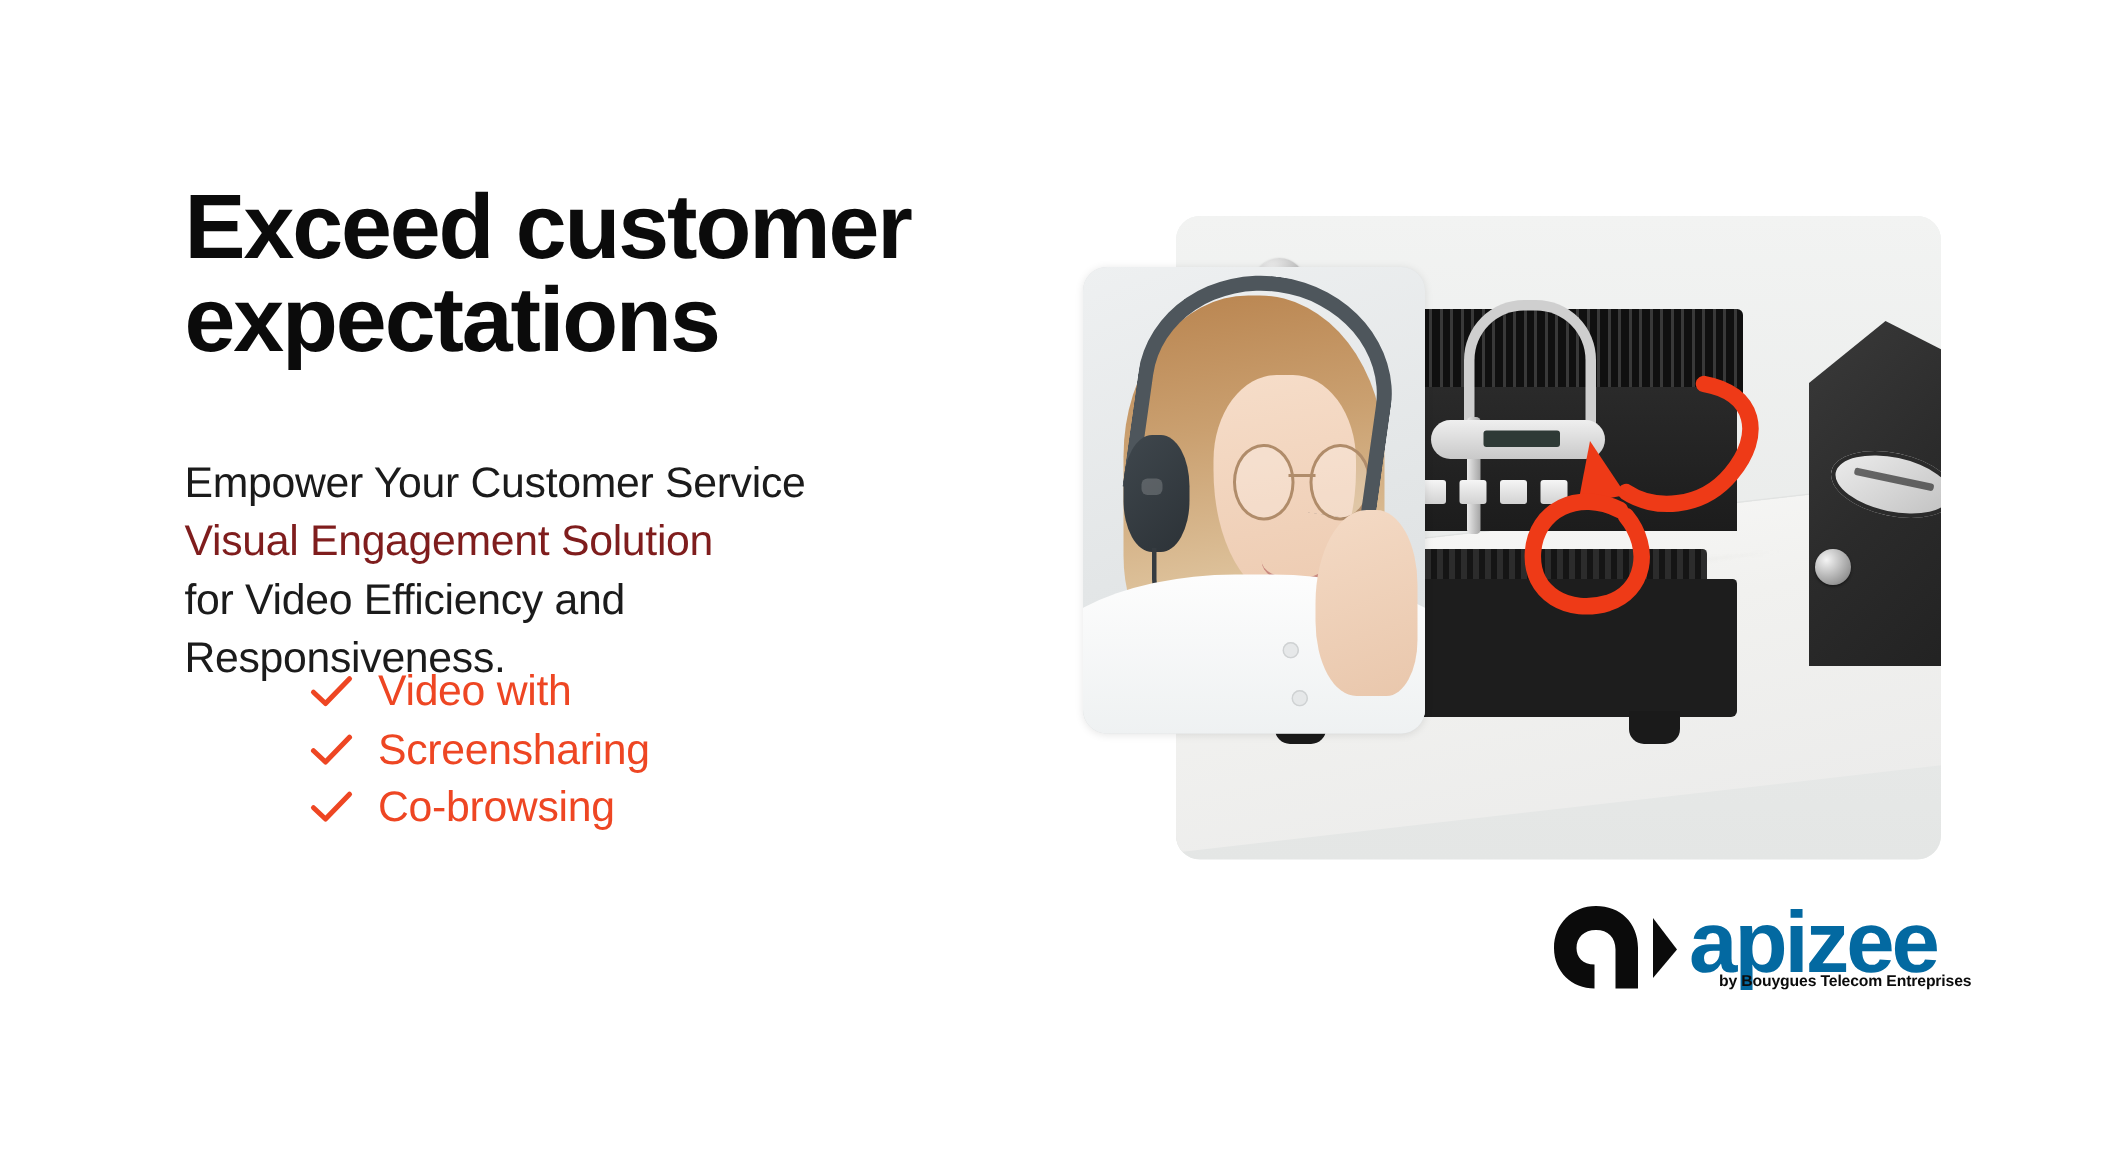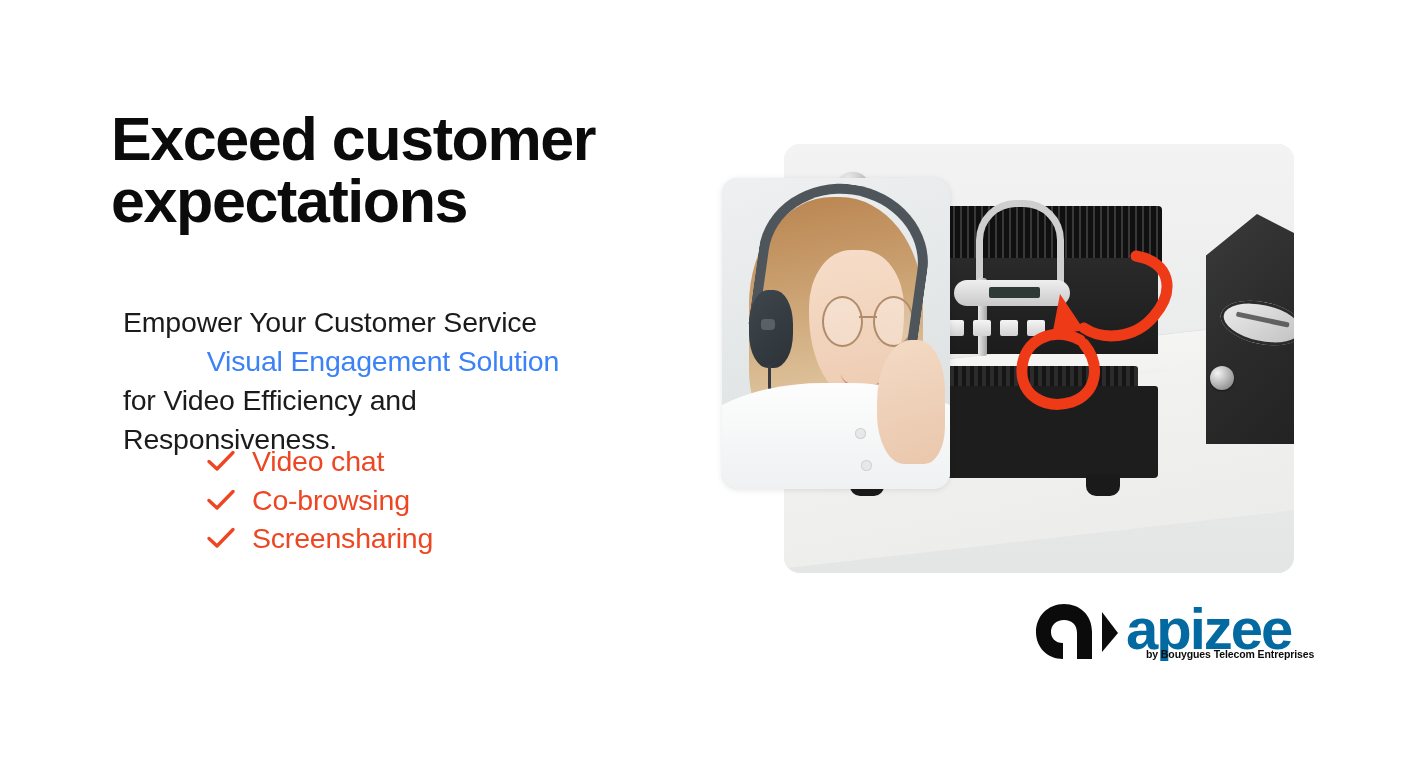--- a/index.html
+++ b/index.html
@@ -28,37 +28,37 @@
     top: 104px;
     width: 560px;
   }
 
   .headline {
     font-size: 61px;
     line-height: 62px;
     font-weight: 700;
     letter-spacing: -1.4px;
     color: #0b0b0b;
-    margin: 4px;
+    margin: 16px;
     white-space: pre-line;
   }
 
   .body-copy {
     margin: 16px;
     position: absolute;
     top: 183px;
     left: 0;
     width: 520px;
     font-size: 28.5px;
     line-height: 39px;
     color: #1b1b1b;
     letter-spacing: -0.2px;
   }
   .body-copy .line { display: block; }
-  .body-copy .accent { color: #3b82f6; text-align: center; }
+  .body-copy .accent { color: #7f1d1d; }
 
   .feature-list {
     position: absolute;
     top: 338px;
     left: 95px;
     margin: 0;
     padding: 0;
     list-style: none;
   }
   .feature-item {
@@ -529,37 +529,37 @@
       <span class="line">Responsiveness.</span>
     </p>
 
     <ul class="feature-list">
       <li class="feature-item">
         <span class="feature-check">
           <svg width="30" height="24" viewBox="0 0 30 24" aria-hidden="true">
             <path d="M3 12.5 L11 20 L27 3.5" fill="none" stroke="#ee4623" stroke-width="3.4" stroke-linecap="round" stroke-linejoin="round"></path>
           </svg>
         </span>
-        <span class="feature-label">Video chat</span>
+        <span class="feature-label">Video with</span>
+      </li>
+      <li class="feature-item">
+        <span class="feature-check">
+          <svg width="30" height="24" viewBox="0 0 30 24" aria-hidden="true">
+            <path d="M3 12.5 L11 20 L27 3.5" fill="none" stroke="#ee4623" stroke-width="3.4" stroke-linecap="round" stroke-linejoin="round"></path>
+          </svg>
+        </span>
+        <span class="feature-label">Screensharing</span>
       </li>
       <li class="feature-item">
         <span class="feature-check">
           <svg width="30" height="24" viewBox="0 0 30 24" aria-hidden="true">
             <path d="M3 12.5 L11 20 L27 3.5" fill="none" stroke="#ee4623" stroke-width="3.4" stroke-linecap="round" stroke-linejoin="round"></path>
           </svg>
         </span>
         <span class="feature-label">Co-browsing</span>
-      </li>
-      <li class="feature-item">
-        <span class="feature-check">
-          <svg width="30" height="24" viewBox="0 0 30 24" aria-hidden="true">
-            <path d="M3 12.5 L11 20 L27 3.5" fill="none" stroke="#ee4623" stroke-width="3.4" stroke-linecap="round" stroke-linejoin="round"></path>
-          </svg>
-        </span>
-        <span class="feature-label">Screensharing</span>
       </li>
     </ul>
   </div>
 
   <div class="media">
 
     <div class="photo-main">
       <div class="wall"></div>
       <div class="counter"></div>
 

